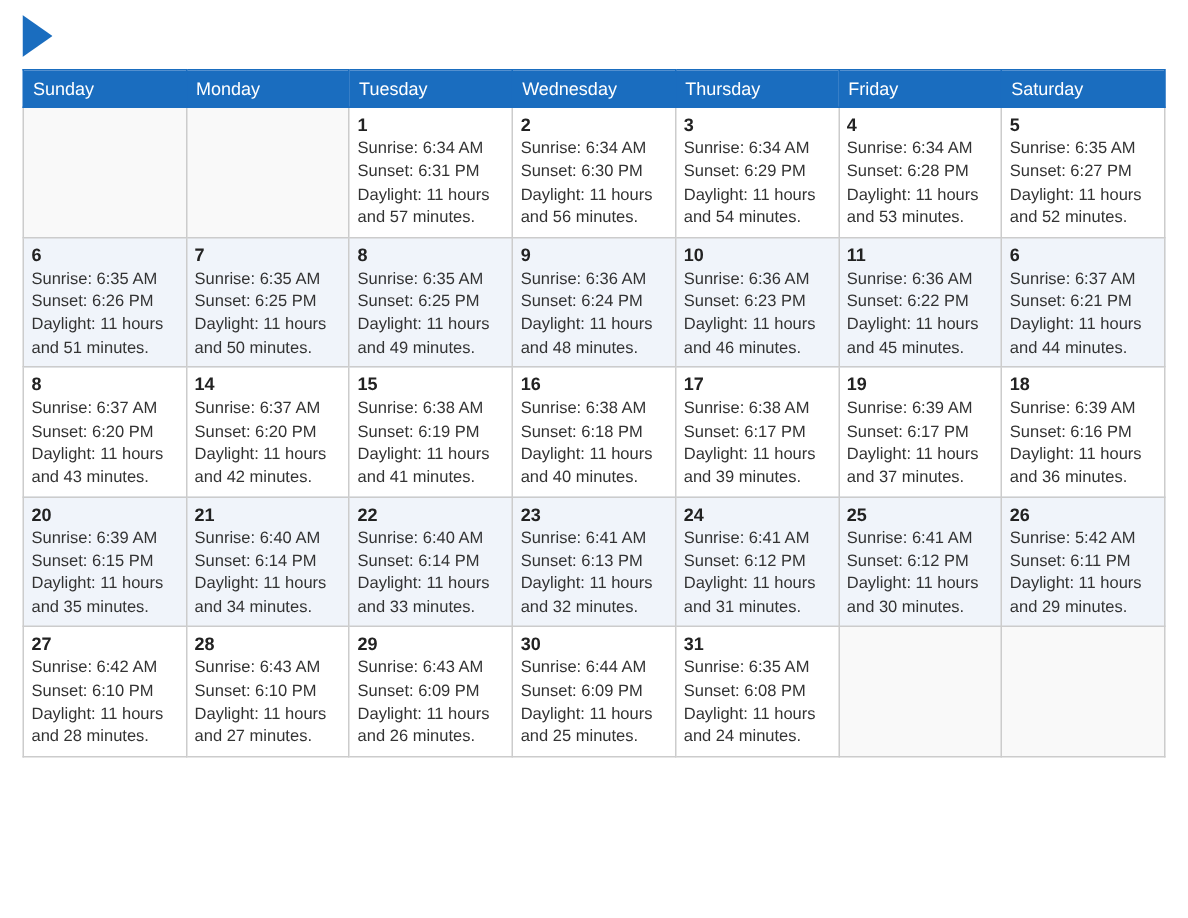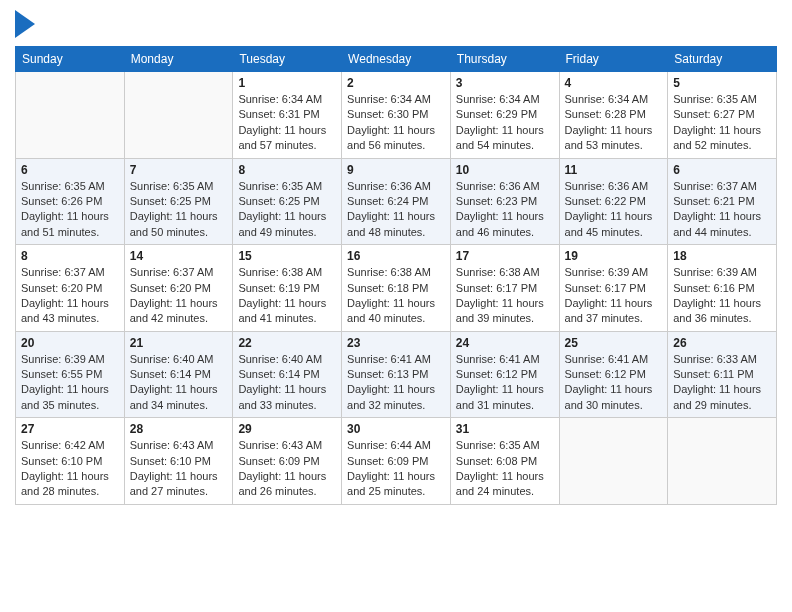--- a/index.html
+++ b/index.html
@@ -264,21 +264,21 @@
             <div class="day-info">Sunrise: 6:39 AM
 Sunset: 6:16 PM
 Daylight: 11 hours
 and 36 minutes.</div>
           </td>
         </tr>
         <tr class="row-alt">
           <td>
             <span class="day-num">20</span>
             <div class="day-info">Sunrise: 6:39 AM
-Sunset: 6:55 PM
+Sunset: 6:15 PM
 Daylight: 11 hours
 and 35 minutes.</div>
           </td>
           <td>
             <span class="day-num">21</span>
             <div class="day-info">Sunrise: 6:40 AM
 Sunset: 6:14 PM
 Daylight: 11 hours
 and 34 minutes.</div>
           </td>
@@ -305,21 +305,21 @@
           </td>
           <td>
             <span class="day-num">25</span>
             <div class="day-info">Sunrise: 6:41 AM
 Sunset: 6:12 PM
 Daylight: 11 hours
 and 30 minutes.</div>
           </td>
           <td>
             <span class="day-num">26</span>
-            <div class="day-info">Sunrise: 6:33 AM
+            <div class="day-info">Sunrise: 5:42 AM
 Sunset: 6:11 PM
 Daylight: 11 hours
 and 29 minutes.</div>
           </td>
         </tr>
         <tr>
           <td>
             <span class="day-num">27</span>
             <div class="day-info">Sunrise: 6:42 AM
 Sunset: 6:10 PM

